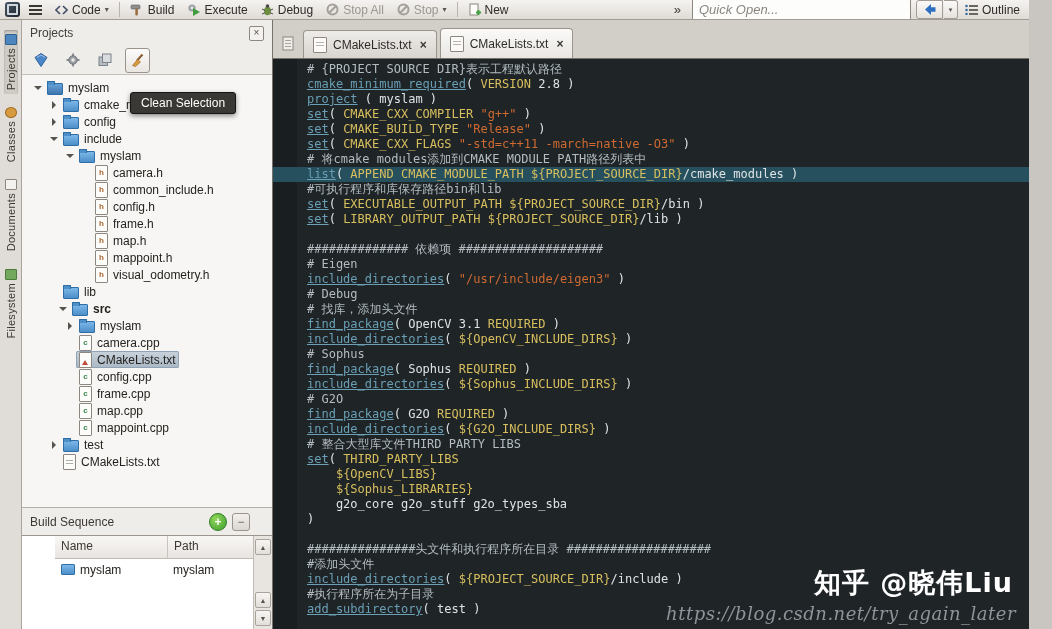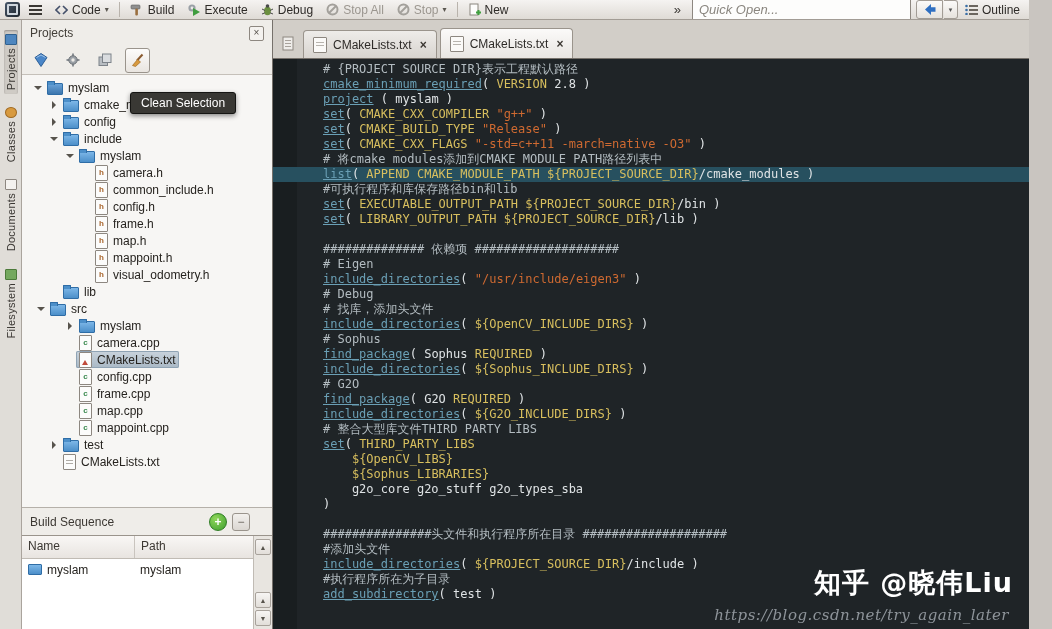--- a/index.html
+++ b/index.html
@@ -61,21 +61,21 @@
   .ti-cpp{color:#3b8a4f;}
   .ti-txt::after{content:'';position:absolute;left:2px;right:2px;top:3px;height:8px;background:repeating-linear-gradient(rgba(0,0,0,0) 0 2px,#b0aca6 2px 3px);}
   .ti-cmake::before{content:'';position:absolute;left:2px;bottom:2px;border-left:3px solid transparent;border-right:3px solid transparent;border-bottom:5px solid #c14b3a;}
 
   
   .bs-head{flex:none;height:27px;display:flex;align-items:center;gap:5px;padding:0 8px;background:#efede9;border-top:1px solid #b5b0a9;font-size:12px;color:#3c3833;}
   .bs-title{margin-right:auto;}
   .bs-add{width:16px;height:16px;border-radius:50%;background:radial-gradient(circle at 35% 30%,#8fd65a,#3f9f2f);border:1px solid #2e7d23;color:#fff;font-size:12px;font-weight:bold;display:flex;align-items:center;justify-content:center;line-height:1;flex:none;}
   .bs-remove{width:16px;height:16px;border-radius:3px;background:linear-gradient(#f2f0ed,#dbd7d2);border:1px solid #9a948c;color:#6b665f;font-size:12px;display:flex;align-items:center;justify-content:center;line-height:1;margin-right:14px;flex:none;}
   .bs-table{flex:none;height:93px;display:flex;background:#fff;border-top:1px solid #9a948c;}
-  .bs-main{flex:1;display:flex;flex-direction:column;min-width:0;}
+  .bs-main{flex:1;display:flex;flex-direction:column;min-width:0;margin-left:33px;}
   .bs-cols{display:flex;height:22px;flex:none;background:linear-gradient(#f9f7f5,#e8e4e0);border-bottom:1px solid #c0bbb4;font-size:12px;color:#3c3833;}
   .bs-cell{padding:3px 6px;}
   .c-name{width:100px;flex:none;border-right:1px solid #c9c4be;}
   .c-path{flex:1;}
   .bs-row{display:flex;height:21px;align-items:center;font-size:12px;color:#26231f;}
   .bs-row .c-name{display:flex;align-items:center;gap:5px;border-right:none;}
   .row-icon{width:12px;height:9px;background:linear-gradient(#7db7e8,#4c8fc9);border:1px solid #2f6da6;border-radius:1px;flex:none;}
   .bs-scroll{width:18px;flex:none;background:#e8e5e0;border-left:1px solid #c0bbb4;display:flex;flex-direction:column;align-items:center;padding:2px 0;}
   .sc-btn{width:14px;height:14px;display:flex;align-items:center;justify-content:center;font-size:7px;color:#57534c;background:linear-gradient(#f7f5f3,#e2ded9);border:1px solid #a8a29b;border-radius:2px;margin:1px 0;line-height:1;flex:none;}
   .sc-gap{flex:1;}
@@ -85,34 +85,34 @@
   .tabbar{flex:none;height:38px;background:#d2cec8;display:flex;align-items:flex-end;padding:0 0 0 3px;gap:3px;border-bottom:1px solid #76716b;overflow:hidden;}
   .tab-corner{width:20px;height:20px;margin:0 2px 5px 2px;display:flex;align-items:center;justify-content:center;flex:none;}
   .tab{display:flex;align-items:center;gap:6px;height:27px;padding:0 9px;font-size:12px;color:#2e2b28;background:linear-gradient(#eeece9,#d8d4cf);border:1px solid #9a948c;border-bottom:none;border-radius:4px 4px 0 0;flex:none;}
   .tab.active{background:linear-gradient(#fbfaf9,#e9e6e2);height:29px;}
   .tab-close{font-size:12px;font-weight:bold;color:#3c3833;margin-left:2px;}
   .tab-doc{width:12px;height:14px;background:#fbfaf8;border:1px solid #8d8780;border-radius:1px;position:relative;flex:none;}
   .tab-doc::after{content:'';position:absolute;left:2px;right:2px;top:2px;height:8px;background:repeating-linear-gradient(rgba(0,0,0,0) 0 2px,#b8b4ae 2px 3px);}
   .code-area{flex:1;position:relative;min-height:0;overflow:hidden;font-family:"DejaVu Sans Mono","Liberation Mono",monospace;font-size:12px;}
   .gutter{position:absolute;left:0;top:0;bottom:0;width:24px;background:#191e20;}
   .code-lines{position:relative;padding-top:3px;}
-  .code-line{height:15px;line-height:15px;white-space:pre;padding-left:50px;color:#dfe3e5;}
+  .code-line{height:15px;line-height:15px;white-space:pre;padding-left:34px;color:#dfe3e5;}
   .code-line.hl{background:#27505f;}
   .tk-c{color:#b3bcc1;}
   .tk-m{color:#6a9fb5;text-decoration:underline;}
   .tk-k{color:#d8bf5e;}
   .tk-v{color:#d8bf5e;}
   .tk-s{color:#cf6a31;}
   .tk-n{color:#dfe3e5;}
   .tk-p{color:#dfe3e5;}
 
   
   .tooltip{position:absolute;left:130px;top:92px;z-index:40;background:#393834;border:1px solid #151513;color:#fff;font-size:12px;padding:3px 10px;border-radius:3px;box-shadow:0 2px 5px rgba(0,0,0,.45);white-space:nowrap;}
   .wm-zhihu{position:absolute;right:16px;bottom:28px;font-size:27px;font-weight:600;color:#fff;letter-spacing:1px;z-index:20;font-family:"DejaVu Sans",sans-serif;}
-  .wm-url{position:absolute;right:20px;bottom:5px;font-size:15px;font-style:italic;color:#8e949a;z-index:20;font-family:"DejaVu Serif","Liberation Serif",serif;letter-spacing:.5px;}
+  .wm-url{position:absolute;right:13px;bottom:5px;font-size:18px;font-style:italic;color:#8e949a;z-index:20;font-family:"DejaVu Serif","Liberation Serif",serif;letter-spacing:.5px;}
 </style>
 </head>
 <body>
 
 <div id="app">
 
   <div class="toolbar">
     <span class="appicon"></span>
     <span class="tb-btn">
       <svg width="13" height="11">
@@ -341,21 +341,21 @@
               <span class="tlabel">visual_odometry.h</span>
             </span>
           </div>
           <div class="tree-row" style="padding-left: 26px;">
             <span class="exp"></span>
             <span class="node">
               <span class="ticon ti-folder"></span>
               <span class="tlabel">lib</span>
             </span>
           </div>
-          <div class="tree-row" style="padding-left: 13px;">
+          <div class="tree-row" style="padding-left: 35px; font-weight: bold;">
             <span class="exp open"></span>
             <span class="node">
               <span class="ticon ti-folder"></span>
               <span class="tlabel">src</span>
             </span>
           </div>
           <div class="tree-row" style="padding-left: 42px;">
             <span class="exp closed"></span>
             <span class="node">
               <span class="ticon ti-folder"></span>
@@ -483,20 +483,21 @@
             <div class="code-line hl"><span class="tk-m">list</span><span class="tk-p">( </span><span class="tk-k">APPEND CMAKE_MODULE_PATH</span><span class="tk-p"> </span><span class="tk-v">${PROJECT_SOURCE_DIR}</span><span class="tk-p">/cmake_modules )</span></div>
             <div class="code-line"><span class="tk-c">#可执行程序和库保存路径bin和lib</span></div>
             <div class="code-line"><span class="tk-m">set</span><span class="tk-p">( </span><span class="tk-k">EXECUTABLE_OUTPUT_PATH</span><span class="tk-p"> </span><span class="tk-v">${PROJECT_SOURCE_DIR}</span><span class="tk-p">/bin )</span></div>
             <div class="code-line"><span class="tk-m">set</span><span class="tk-p">( </span><span class="tk-k">LIBRARY_OUTPUT_PATH</span><span class="tk-p"> </span><span class="tk-v">${PROJECT_SOURCE_DIR}</span><span class="tk-p">/lib )</span></div>
             <div class="code-line">&nbsp;</div>
             <div class="code-line"><span class="tk-c">############## 依赖项 ####################</span></div>
             <div class="code-line"><span class="tk-c"># Eigen</span></div>
             <div class="code-line"><span class="tk-m">include_directories</span><span class="tk-p">( </span><span class="tk-s">"/usr/include/eigen3"</span><span class="tk-p"> )</span></div>
             <div class="code-line"><span class="tk-c"># Debug</span></div>
             <div class="code-line"><span class="tk-c"># 找库，添加头文件</span></div>
+            <div class="code-line"><span class="tk-m">find_package</span><span class="tk-p">( OpenCV </span><span class="tk-n">3.1</span><span class="tk-p"> </span><span class="tk-k">REQUIRED</span><span class="tk-p"> )</span></div>
             <div class="code-line"><span class="tk-m">include_directories</span><span class="tk-p">( </span><span class="tk-v">${OpenCV_INCLUDE_DIRS}</span><span class="tk-p"> )</span></div>
             <div class="code-line"><span class="tk-c"># Sophus</span></div>
             <div class="code-line"><span class="tk-m">find_package</span><span class="tk-p">( Sophus </span><span class="tk-k">REQUIRED</span><span class="tk-p"> )</span></div>
             <div class="code-line"><span class="tk-m">include_directories</span><span class="tk-p">( </span><span class="tk-v">${Sophus_INCLUDE_DIRS}</span><span class="tk-p"> )</span></div>
             <div class="code-line"><span class="tk-c"># G2O</span></div>
             <div class="code-line"><span class="tk-m">find_package</span><span class="tk-p">( G2O </span><span class="tk-k">REQUIRED</span><span class="tk-p"> )</span></div>
             <div class="code-line"><span class="tk-m">include_directories</span><span class="tk-p">( </span><span class="tk-v">${G2O_INCLUDE_DIRS}</span><span class="tk-p"> )</span></div>
             <div class="code-line"><span class="tk-c"># 整合大型库文件THIRD PARTY LIBS</span></div>
             <div class="code-line"><span class="tk-m">set</span><span class="tk-p">( </span><span class="tk-k">THIRD_PARTY_LIBS</span></div>
             <div class="code-line"><span class="tk-p">    </span><span class="tk-v">${OpenCV_LIBS}</span></div>

